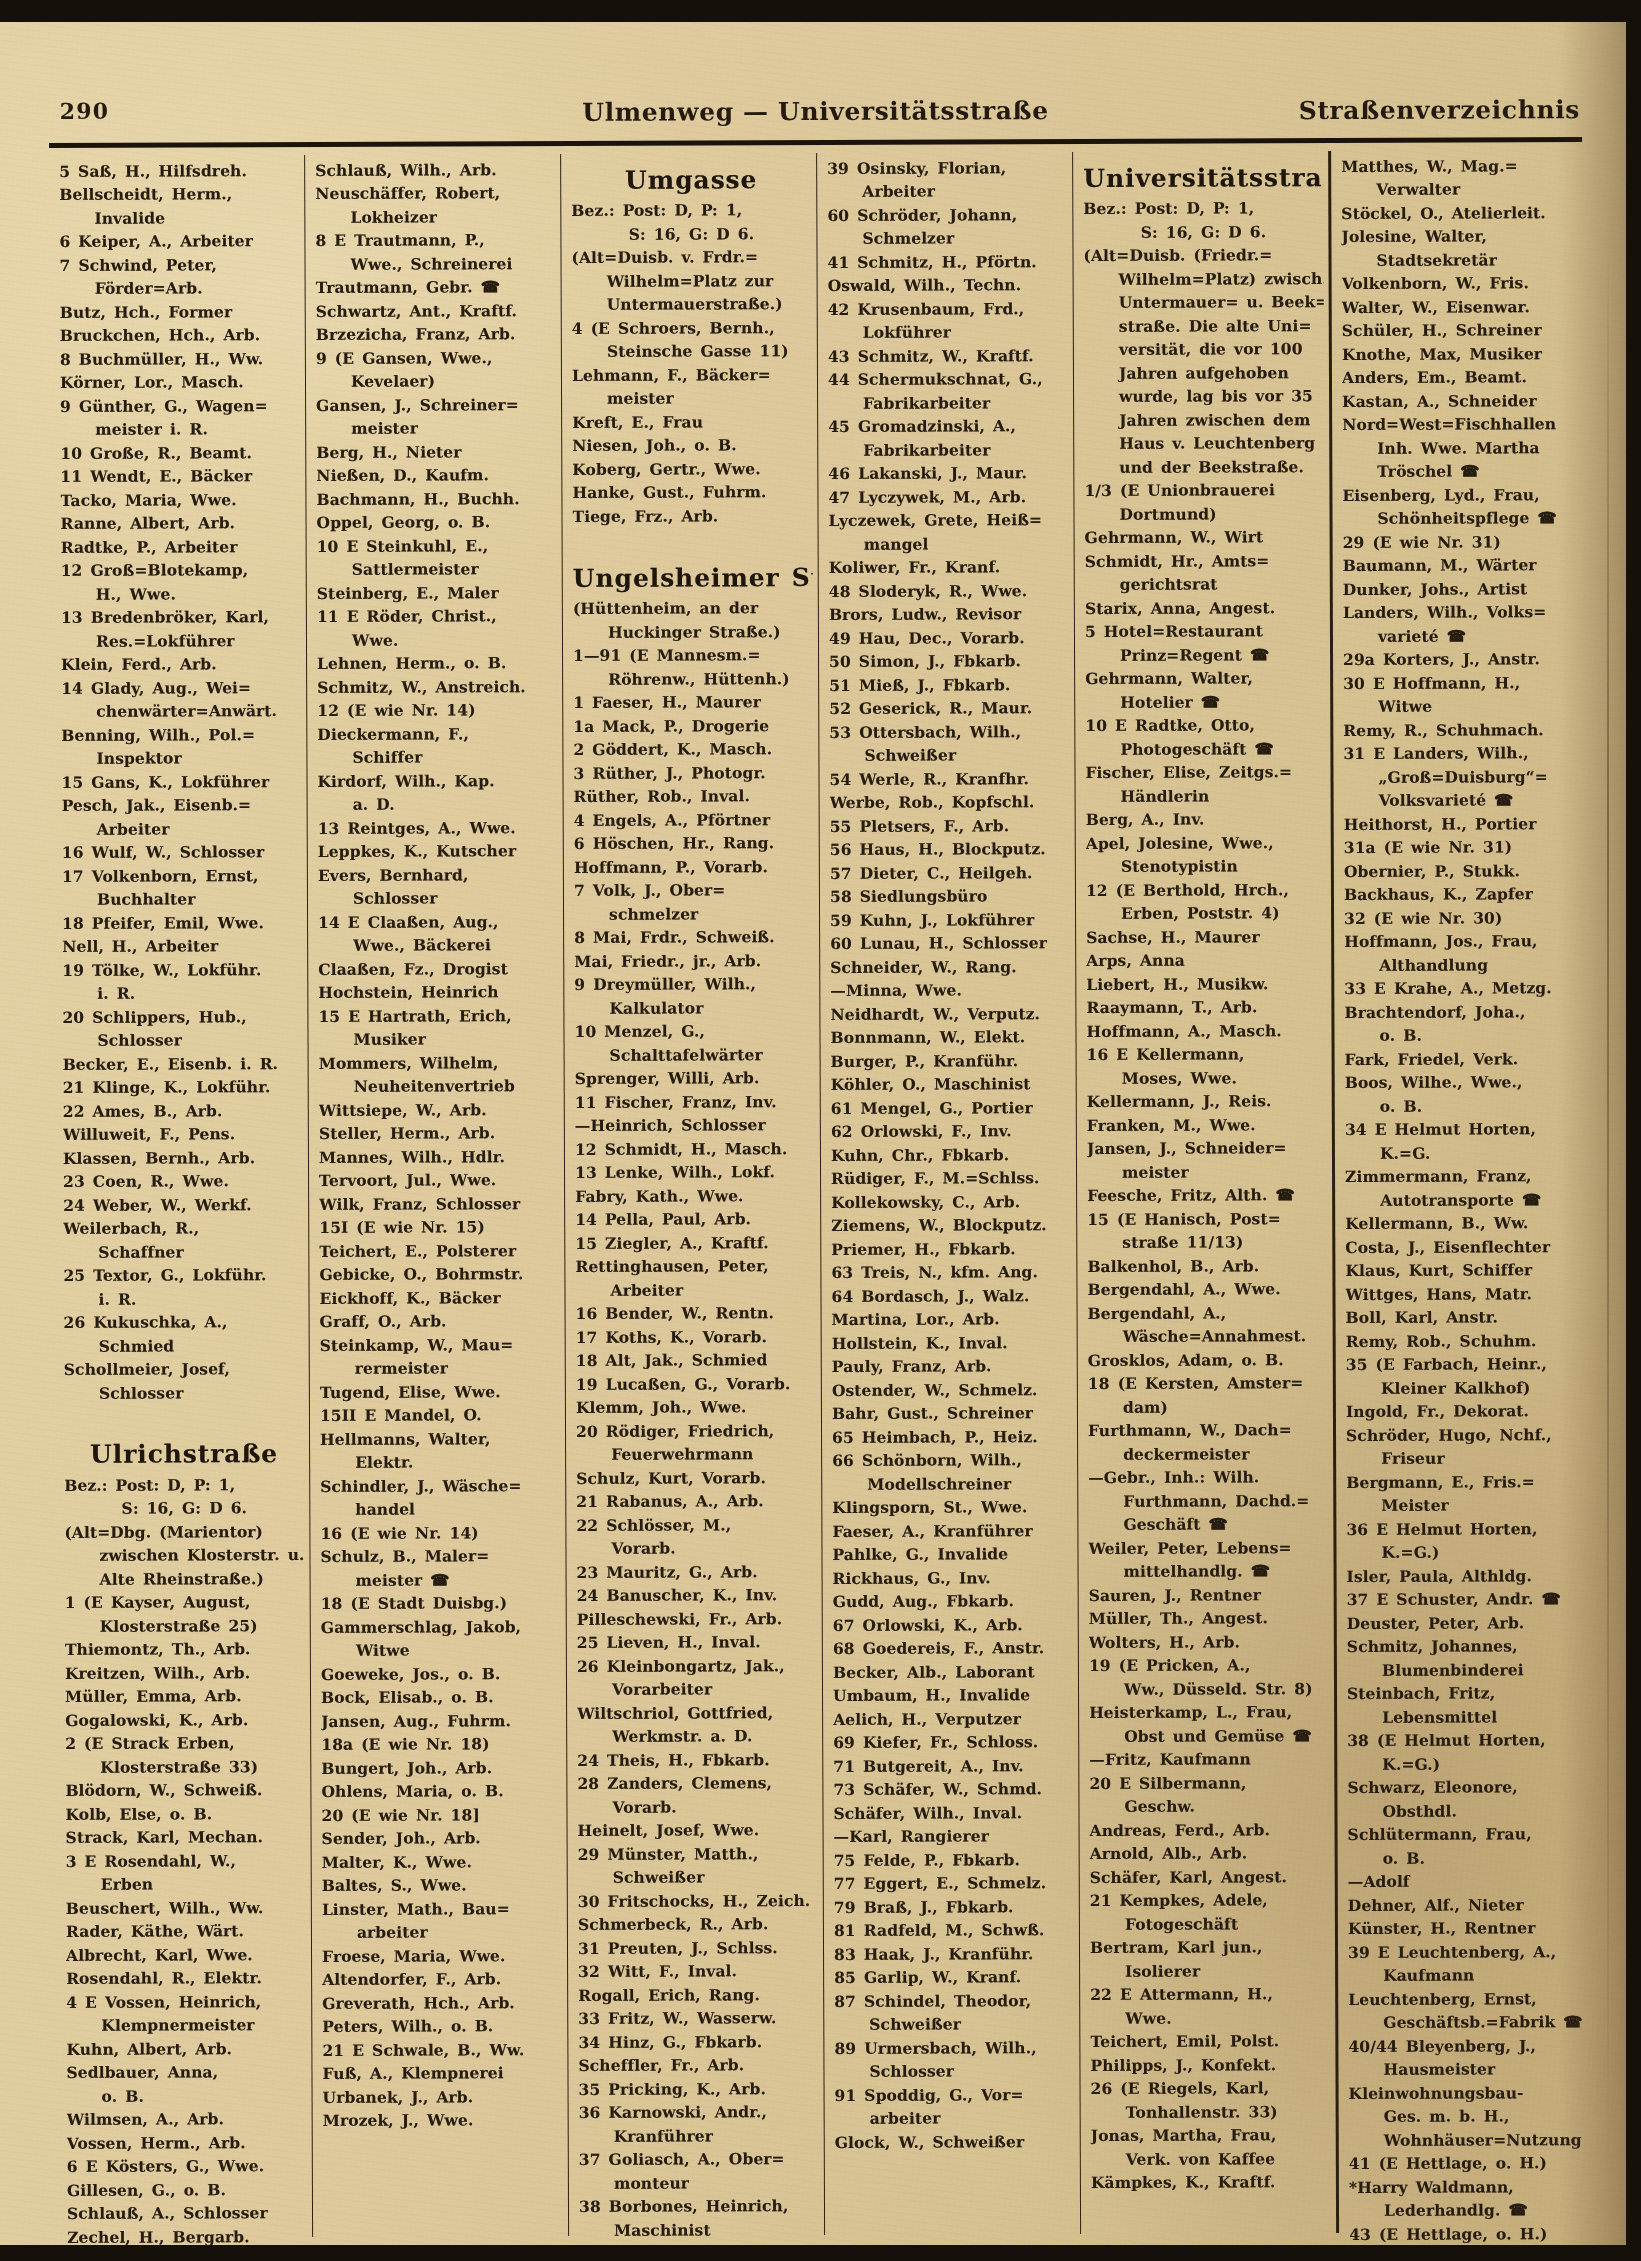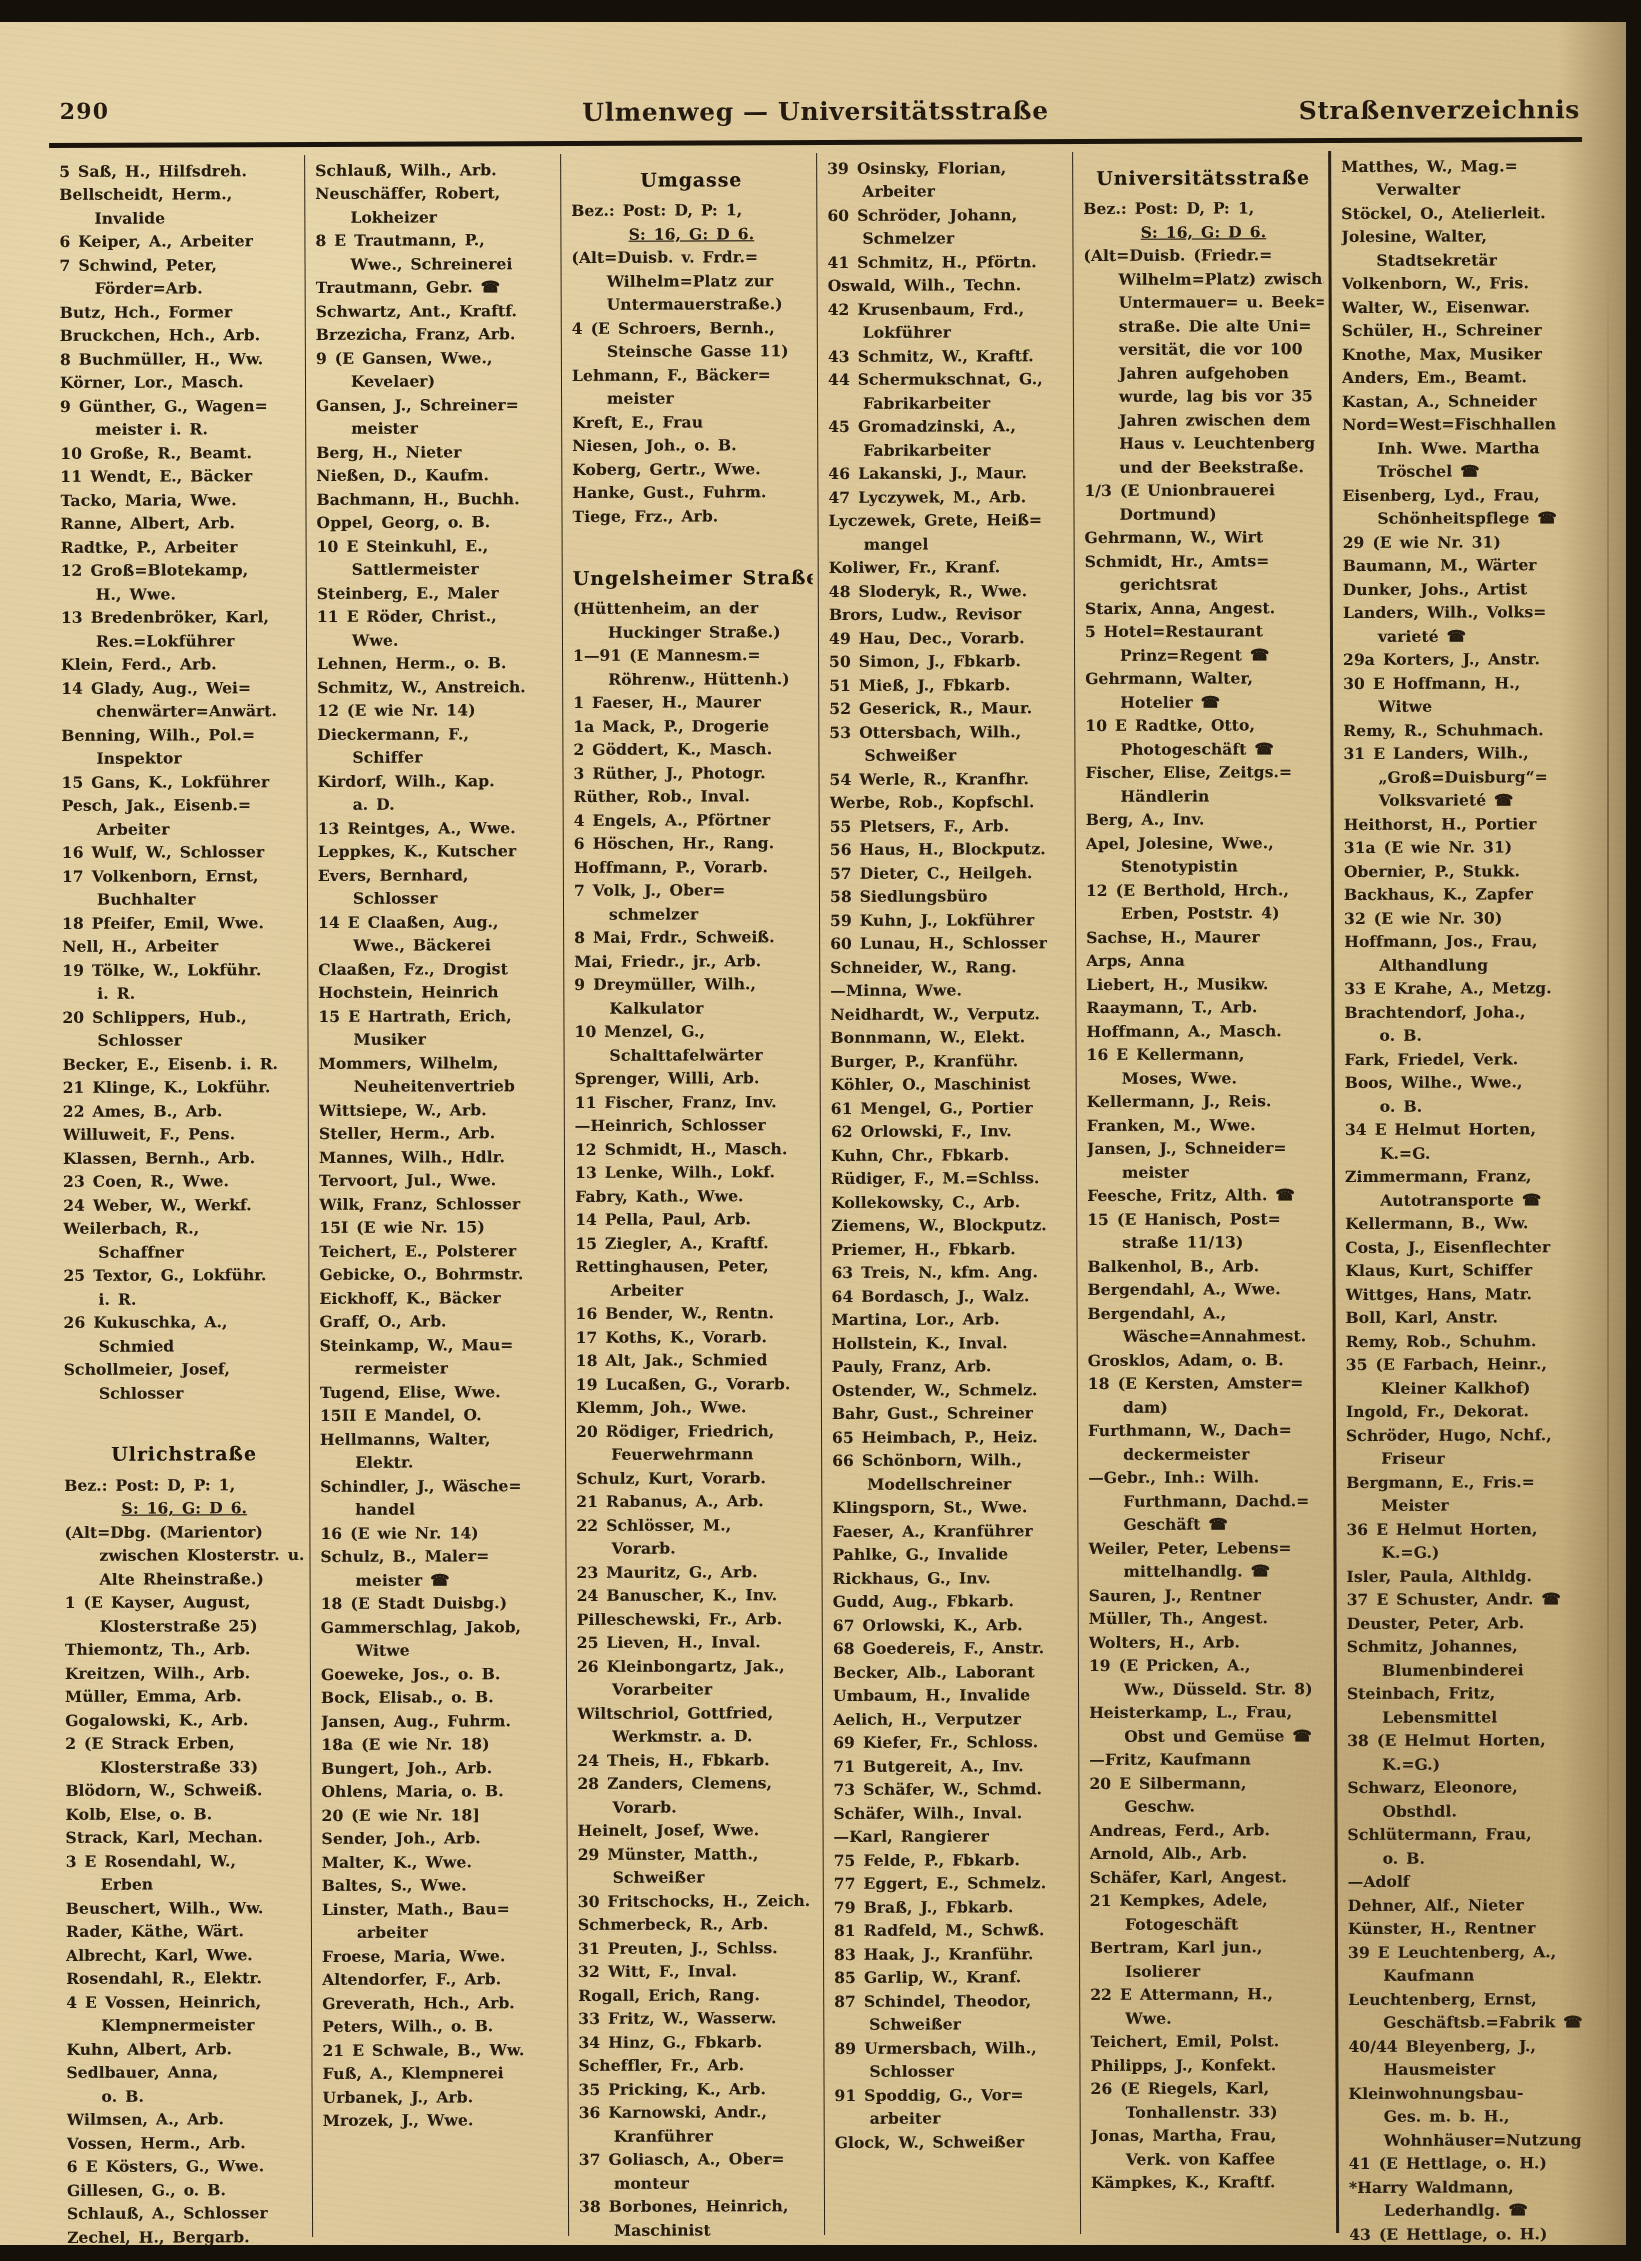--- a/index.html
+++ b/index.html
@@ -50,23 +50,23 @@
   }
   .col{flex:1 1 0;min-width:0;padding:3.7px 5px 0 10px;}
   .col + .col{border-left:1.9px solid #2b2113;}
   .col:last-child{border-left-width:3.1px;}
   .ln{
     height:23.5px;line-height:23.5px;font-size:15.5px;font-weight:700;
     white-space:nowrap;overflow:hidden;word-spacing:2.5px;letter-spacing:0.1px;
     color:#261c10;text-shadow:0 0 0.6px rgba(38,28,16,.35);
   }
   .ln.i{padding-left:35px;}
-  .ln.c{text-align:center;text-decoration:underline;}
+  .ln.c{text-align:center;}
   .ln.h{
-    height:33px;line-height:33px;font-size:19px;text-align:center;
+    height:33px;line-height:33px;font-size:25px;text-align:center;
     letter-spacing:0.9px;margin-top:6.2px;margin-bottom:2.5px;color:#1f160c;
   }
   .ln.g{height:27px;}
 </style>
 </head>
 <body>
 
 <div class="paper"></div>
 <div class="grain"></div>
 

